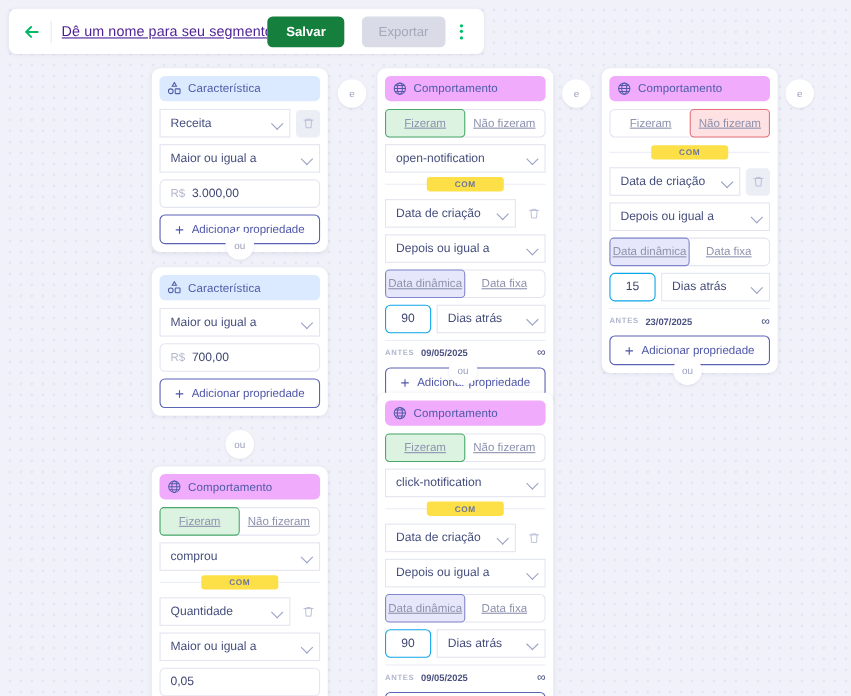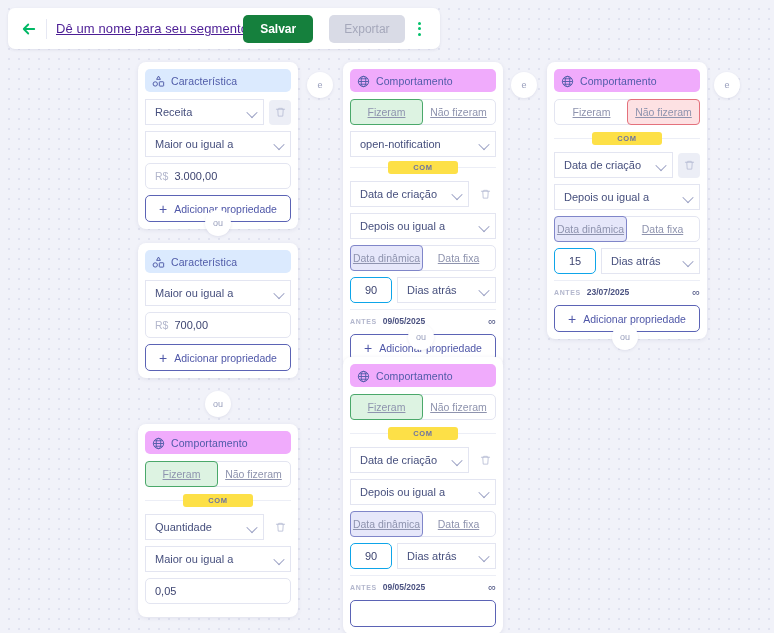--- a/index.html
+++ b/index.html
@@ -269,20 +269,24 @@
             <ellipse cx="12" cy="12" rx="4.2" ry="9.5"></ellipse>
             <path d="M2.5 12h19M4 7h16M4 17h16"></path>
         </svg>
       </span>
       <span class="head-label">Comportamento</span>
     </div>
     <div class="toggle">
       <div class="tg-green">Fizeram</div>
       <div>Não fizeram</div>
     </div>
+    <div class="select" style="margin-bottom:2px;">
+      <span>comprou</span>
+      <span class="chev"></span>
+    </div>
     <div class="com-sep">
       <span class="com-chip">COM</span>
     </div>
     <div class="row">
       <div class="select">
         <span>Quantidade</span>
         <span class="chev"></span>
       </div>
       <span class="trash">
         <svg viewBox="0 0 24 24" fill="none" stroke="currentColor" stroke-width="1.9" stroke-linecap="round">
@@ -375,20 +379,24 @@
             <ellipse cx="12" cy="12" rx="4.2" ry="9.5"></ellipse>
             <path d="M2.5 12h19M4 7h16M4 17h16"></path>
         </svg>
       </span>
       <span class="head-label">Comportamento</span>
     </div>
     <div class="toggle">
       <div class="tg-green">Fizeram</div>
       <div>Não fizeram</div>
     </div>
+    <div class="select" style="margin-bottom:2px;">
+      <span>click-notification</span>
+      <span class="chev"></span>
+    </div>
     <div class="com-sep">
       <span class="com-chip">COM</span>
     </div>
     <div class="row">
       <div class="select">
         <span>Data de criação</span>
         <span class="chev"></span>
       </div>
       <span class="trash">
         <svg viewBox="0 0 24 24" fill="none" stroke="currentColor" stroke-width="1.9" stroke-linecap="round">

